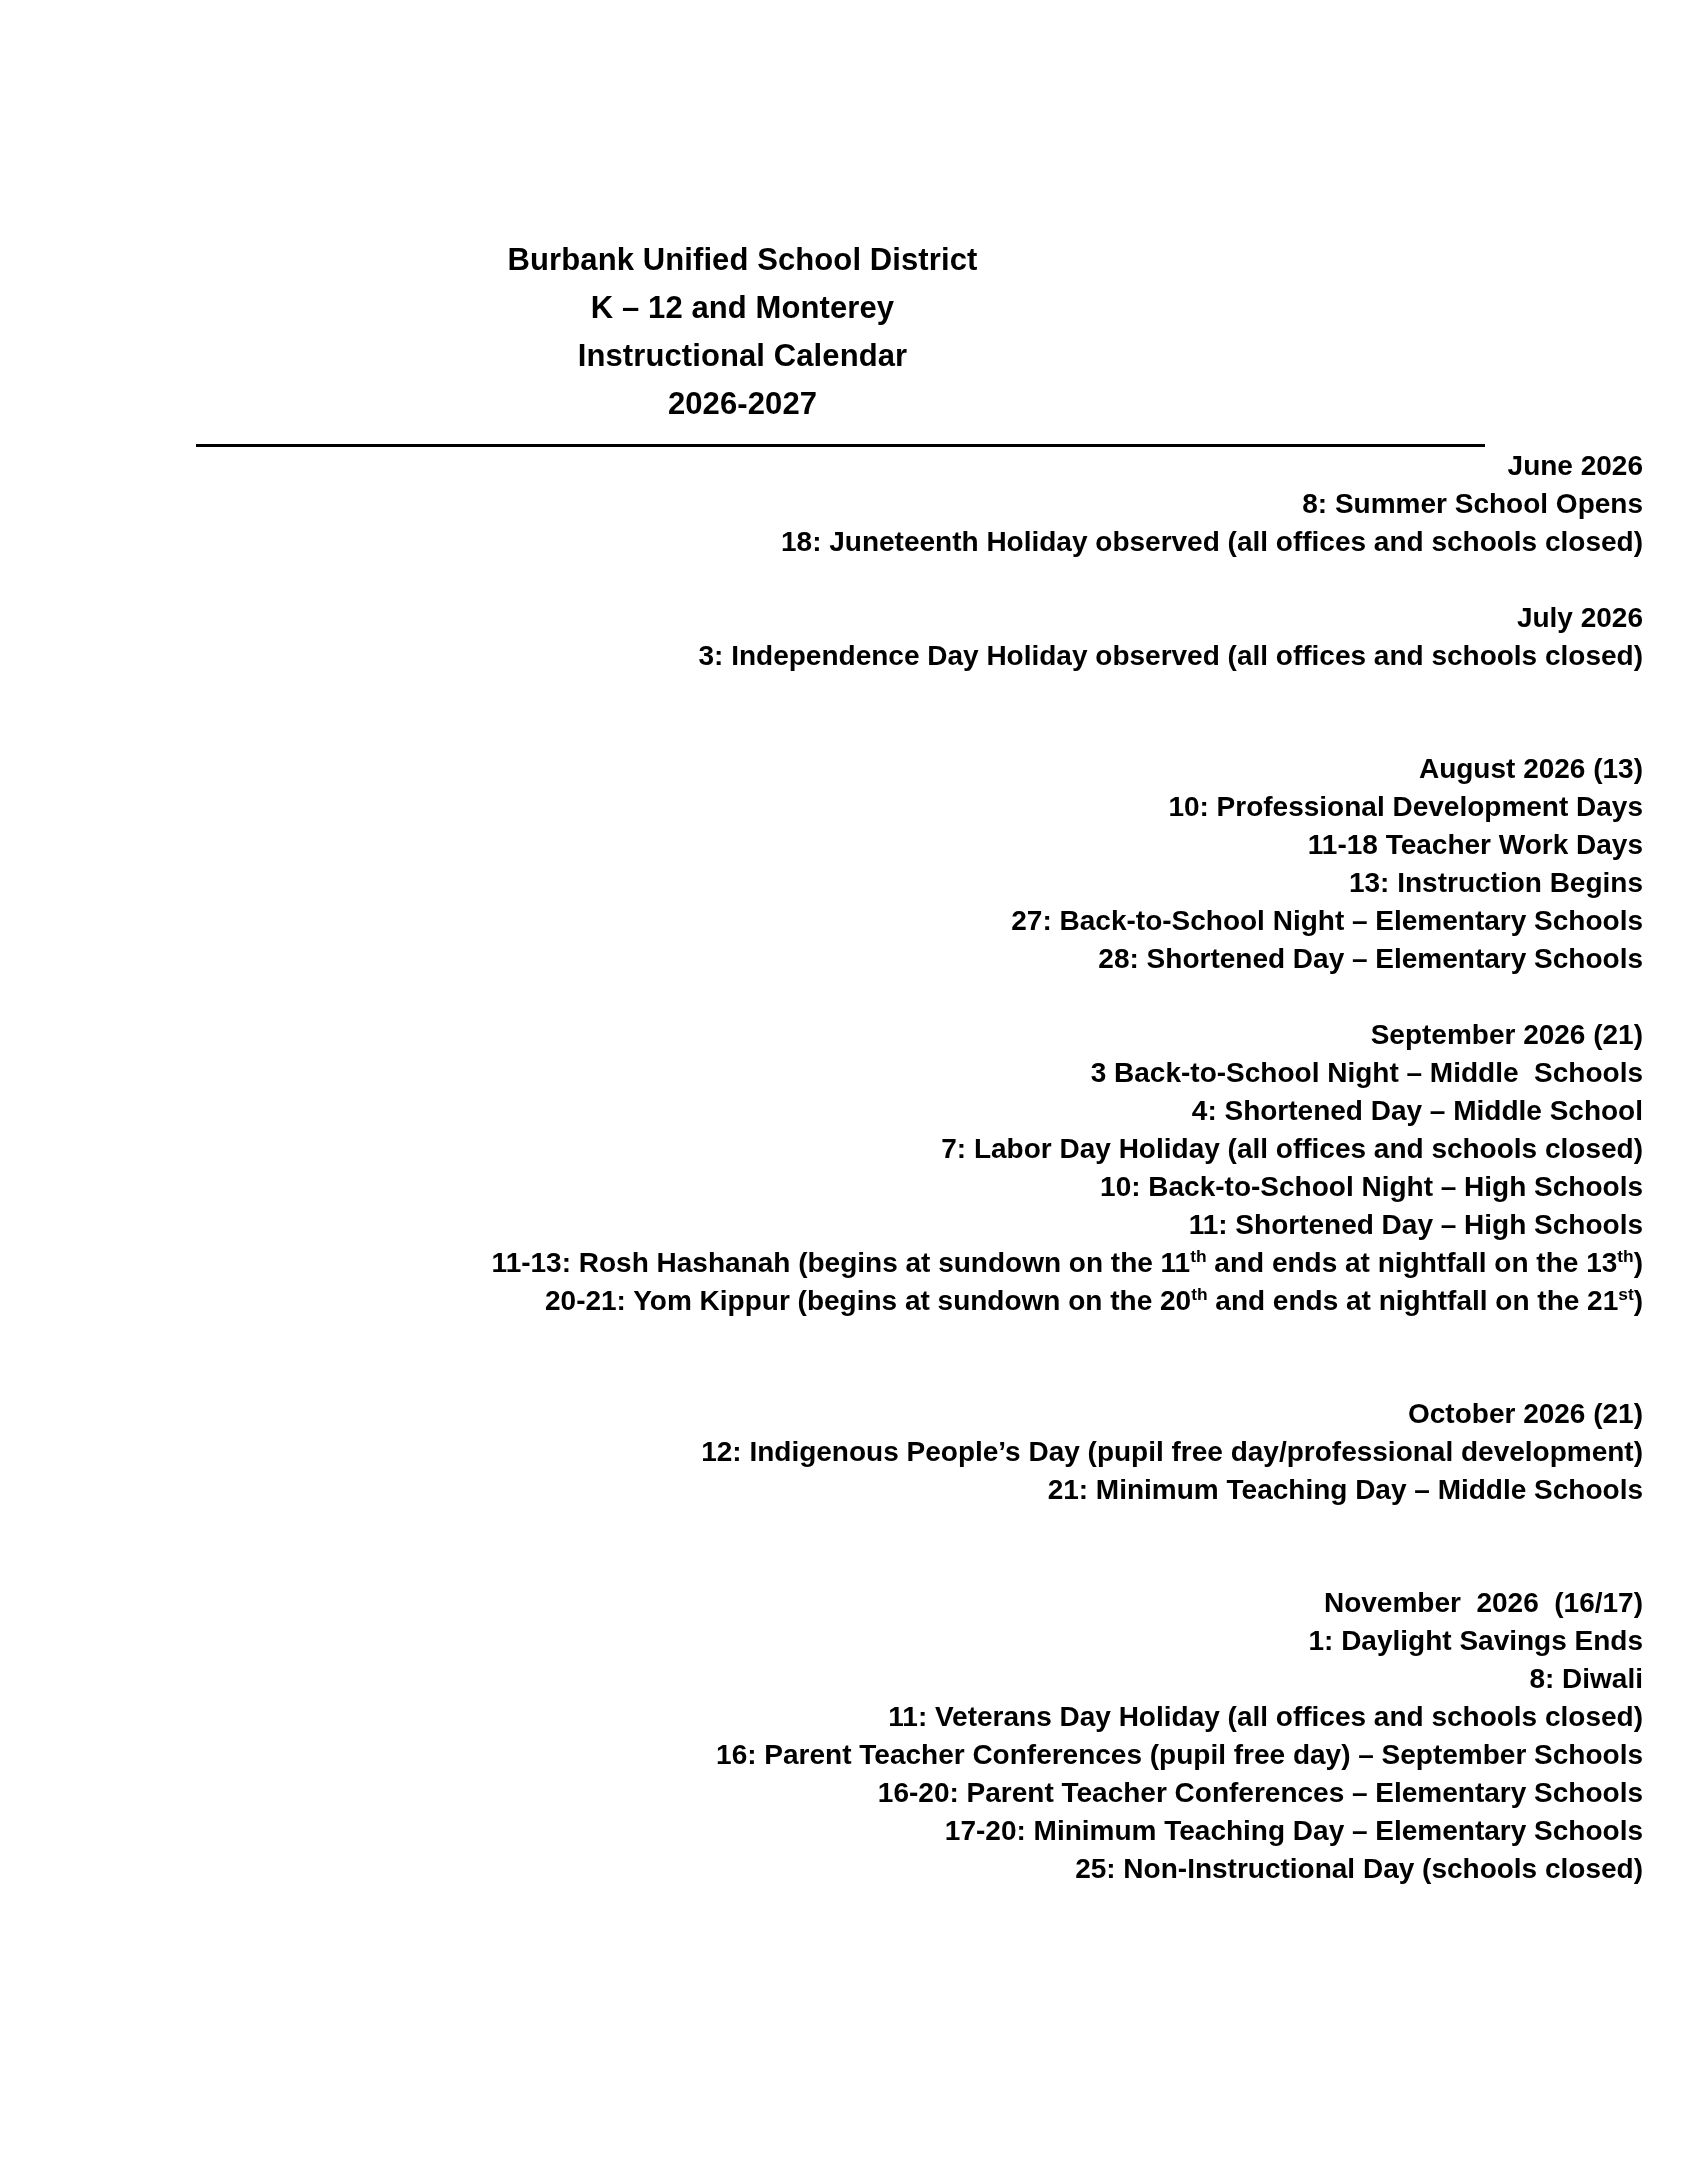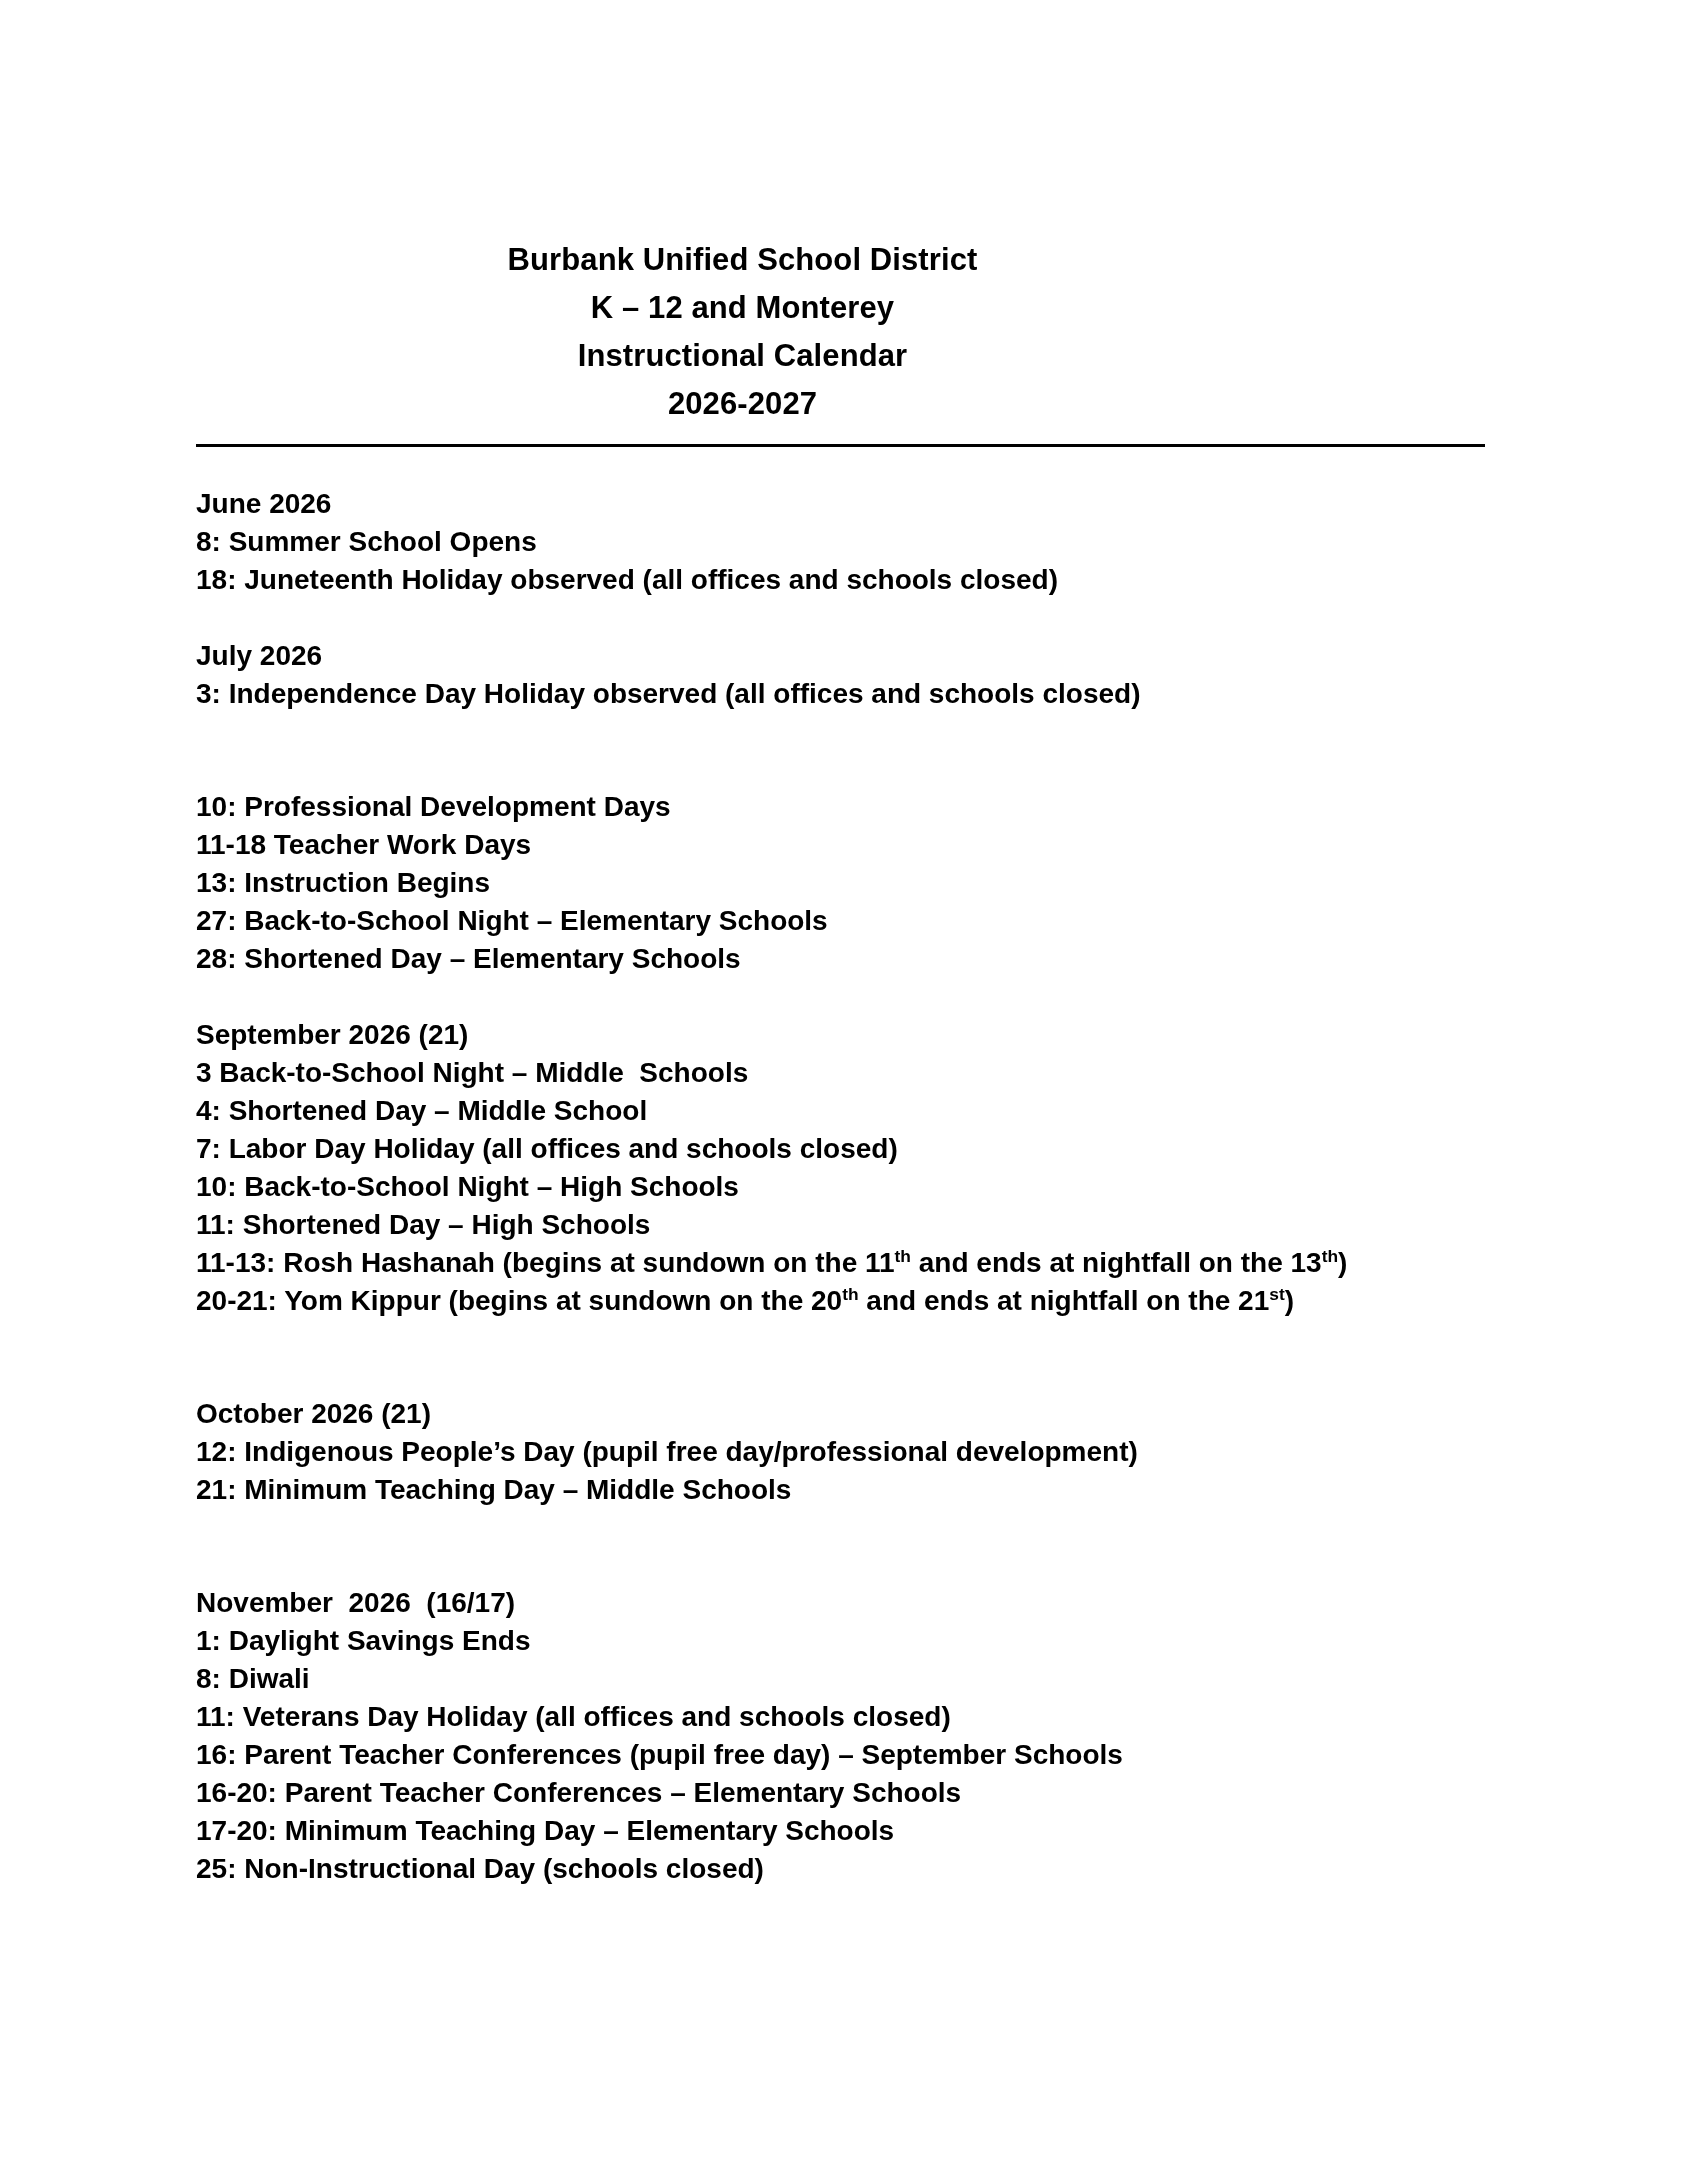--- a/index.html
+++ b/index.html
@@ -51,22 +51,22 @@
 
   .divider {
     width: 1289px;
     height: 0;
     border-top: 3px solid #000000;
   }
 
   
   .content {
     padding-left: 196px;
-    padding-top: 38px;
     padding-right: 40px;
+    text-align: right;
   }
 
   .month-section {
     margin: 0;
   }
 
   
   .gap-1 { margin-top: 38px; }
   .gap-2 { margin-top: 75px; }
 
@@ -112,20 +112,21 @@
       <div class="month-section">
         <div class="month-heading">June 2026</div>
         <div class="event-line">8: Summer School Opens</div>
         <div class="event-line">18: Juneteenth Holiday observed (all offices and schools closed)</div>
       </div>
       <div class="month-section gap-1">
         <div class="month-heading">July 2026</div>
         <div class="event-line">3: Independence Day Holiday observed (all offices and schools closed)</div>
       </div>
       <div class="month-section gap-2">
+        <div class="month-heading">August 2026 (13)</div>
         <div class="event-line">10: Professional Development Days</div>
         <div class="event-line">11-18 Teacher Work Days</div>
         <div class="event-line">13: Instruction Begins</div>
         <div class="event-line">27: Back-to-School Night – Elementary Schools</div>
         <div class="event-line">28: Shortened Day – Elementary Schools</div>
       </div>
       <div class="month-section gap-1">
         <div class="month-heading">September 2026 (21)</div>
         <div class="event-line">3 Back-to-School Night – Middle  Schools</div>
         <div class="event-line">4: Shortened Day – Middle School</div>

